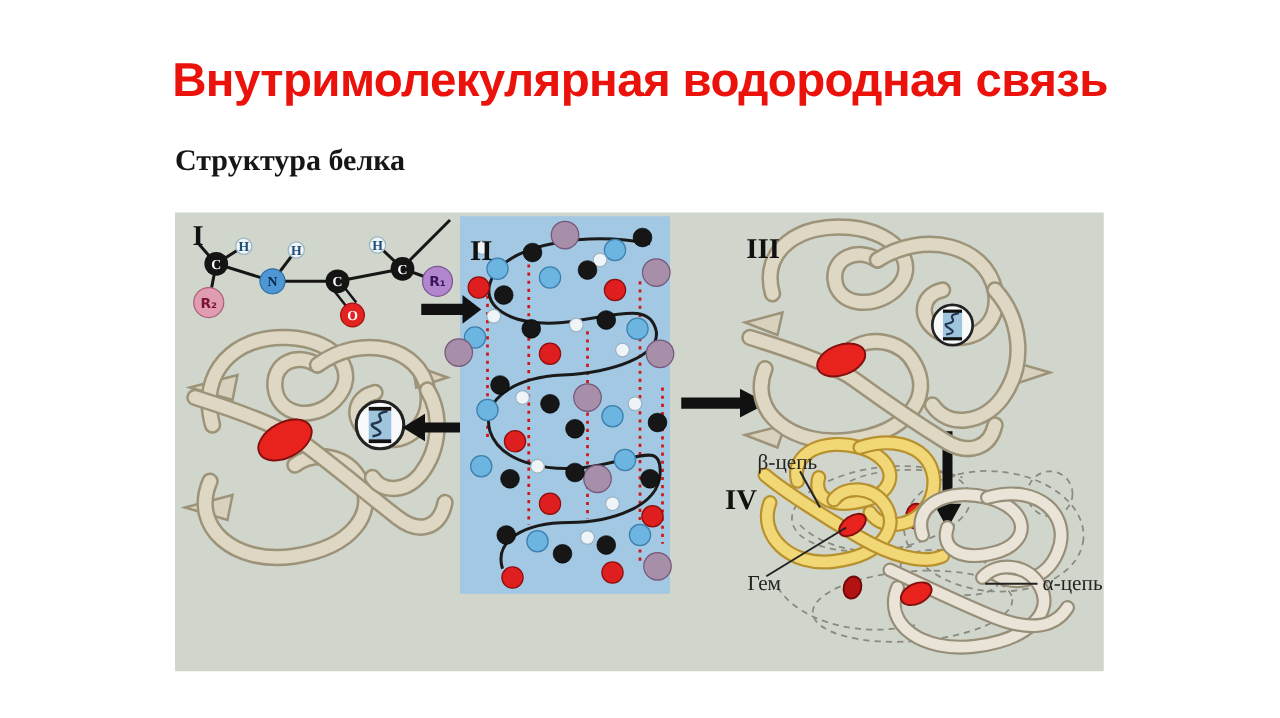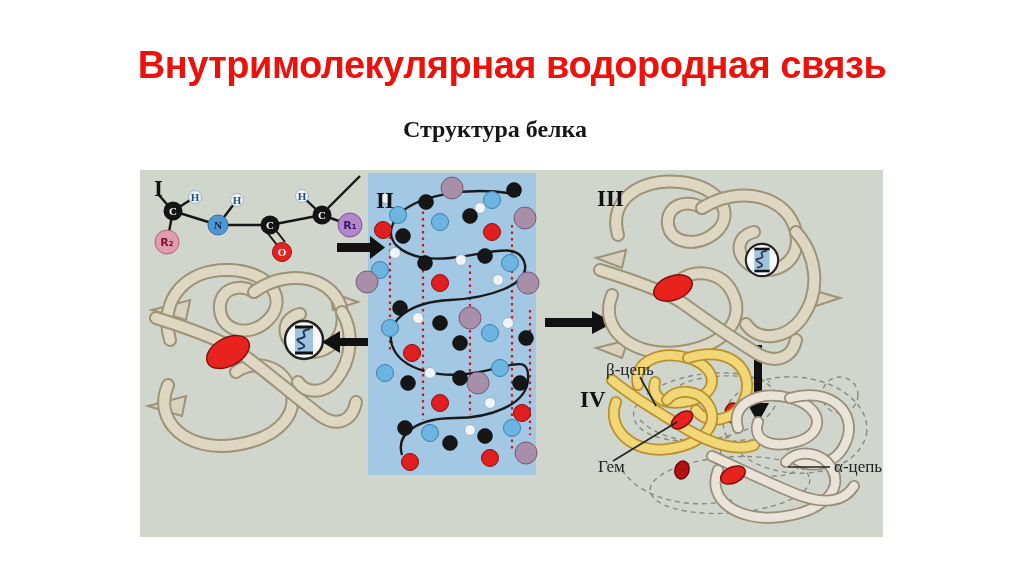--- a/index.html
+++ b/index.html
@@ -1,21 +1,21 @@
 <!DOCTYPE html>
 <html><head>
 <meta charset="utf-8">
 <style>
   html,body{margin:0;padding:0;background:#fff;}
   .slide{position:relative;width:1024px;height:574px;background:#ffffff;overflow:hidden;
          font-family:"Liberation Sans",sans-serif;padding-left:28px;}
   .title{position:absolute;top:44px;left:0;width:1024px;text-align:center;
          font-family:"Liberation Sans",sans-serif;font-weight:bold;font-size:38px;
          letter-spacing:-0.5px;color:#ea120b;white-space:nowrap;}
-  .subtitle{position:absolute;top:116px;left:140px;width:710px;text-align:center;
+  .subtitle{position:absolute;top:116px;left:140px;width:710px;
          font-family:"Liberation Serif",serif;font-weight:bold;font-size:24px;color:#161616;}
   .figure{position:absolute;left:140px;top:170px;width:743px;height:367px;background:#d1d6cc;}
   svg{display:block}
   
   .tube-o{fill:none;stroke:#9c9378;stroke-width:14;stroke-linecap:round}
   .tube-i{fill:none;stroke:#ded7c4;stroke-width:10;stroke-linecap:round}
   .spike{fill:#d8d1be;stroke:#9c9378;stroke-width:2}
   .ytube-o{fill:none;stroke:#b8912f;stroke-width:12;stroke-linecap:round}
   .ytube-i{fill:none;stroke:#f1d775;stroke-width:8.5;stroke-linecap:round}
   .wtube-o{fill:none;stroke:#978e79;stroke-width:12;stroke-linecap:round}

